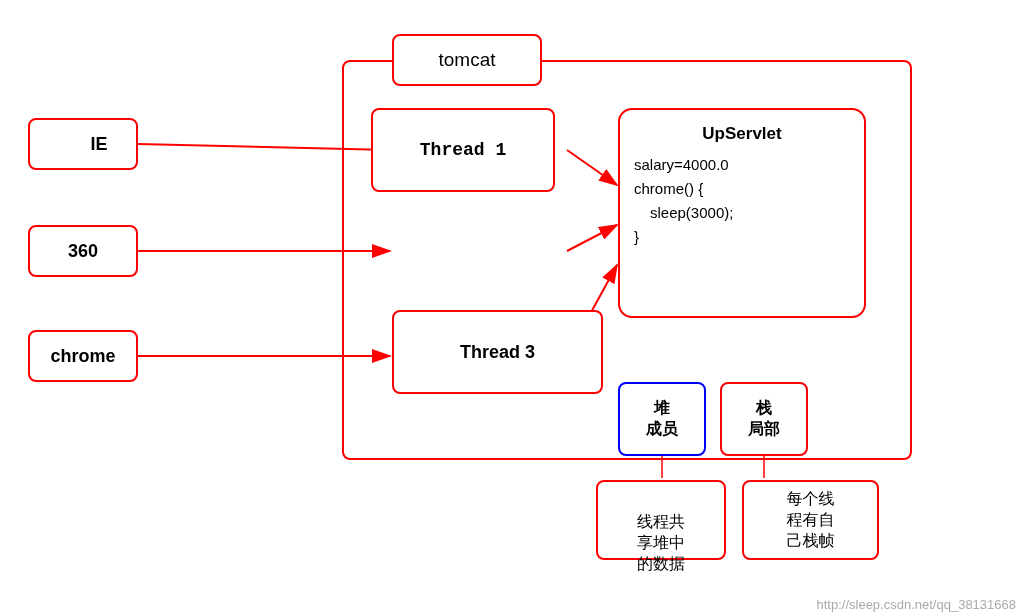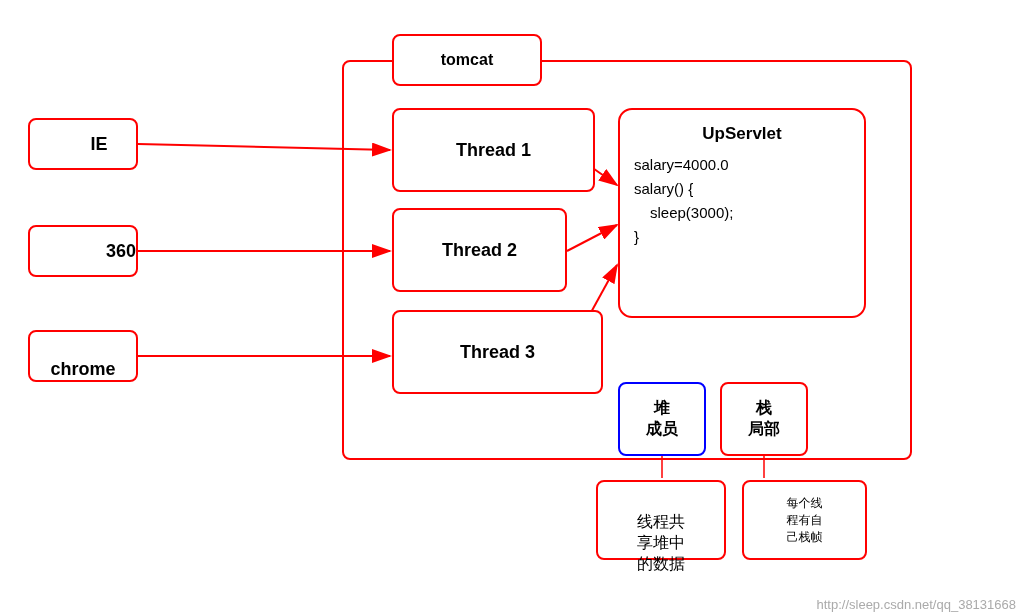--- a/index.html
+++ b/index.html
@@ -31,25 +31,25 @@
       background: #fff;
     }
 
     
     #box-ie {
       left: 28px; top: 118px;
       width: 110px; height: 52px; padding-left: 32px;
     }
     #box-360 {
       left: 28px; top: 225px;
-      width: 110px; height: 52px; justify-content: flex-end;
+      width: 110px; height: 52px;
     }
     #box-chrome {
       left: 28px; top: 330px;
-      width: 110px; height: 52px; align-items: flex-end;
+      width: 110px; height: 52px;
     }
 
     
     #box-tomcat-container {
       left: 342px; top: 60px;
       width: 570px; height: 400px;
       border: 2px solid red;
       border-radius: 8px;
       position: absolute;
       background: transparent;
@@ -59,29 +59,29 @@
     #box-tomcat {
       left: 392px; top: 34px;
       width: 150px; height: 52px;
       border: 2px solid red;
       border-radius: 8px;
       background: #fff;
       display: flex;
       align-items: center;
       justify-content: center;
       position: absolute;
-      font-size: 16px;
-      font-weight: bold;
+      font-size: 19px;
+      font-weight: normal;
       z-index: 10;
     }
 
     
     #box-thread1 {
-      left: 392px; top: 108px;
-      width: 203px; height: 84px;
+      left: 371px; top: 108px;
+      width: 184px; height: 84px; font-family: Liberation Mono, monospace;
     }
     #box-thread2 {
       left: 392px; top: 208px;
       width: 175px; height: 84px;
     }
     #box-thread3 {
       left: 392px; top: 310px;
       width: 211px; height: 84px;
     }
 
@@ -143,29 +143,29 @@
       position: absolute;
       background: #fff;
       display: flex;
       align-items: center;
       justify-content: center;
       font-size: 16px;
       text-align: center;
     }
     #box-caption2 {
       left: 742px; top: 480px;
-      width: 125px; height: 80px;
-      border: 2px solid red;
-      border-radius: 8px;
-      position: absolute;
-      background: #fff;
-      display: flex;
-      align-items: center;
-      justify-content: center;
-      font-size: 12px;
+      width: 137px; height: 80px;
+      border: 2px solid red;
+      border-radius: 8px;
+      position: absolute;
+      background: #fff;
+      display: flex;
+      align-items: center;
+      justify-content: center;
+      font-size: 16px;
       text-align: center;
     }
 
     
     #watermark {
       position: absolute;
       bottom: 4px;
       right: 8px;
       font-size: 13px;
       color: #aaa;
@@ -220,31 +220,28 @@
   <div class="box" id="box-360">
     <span>360</span>
   </div>
   <div class="box" id="box-chrome">
     <span>chrome</span>
   </div>
 
   <div class="box" id="box-thread1">
     <span>Thread 1</span>
   </div>
-  <div class="box" id="box-thread2">
-    <span>Thread 2</span>
-  </div>
   <div class="box" id="box-thread3">
     <span>Thread 3</span>
   </div>
 
   <div id="box-upservlet">
     <div class="title">UpServlet</div>
     <div>salary=4000.0</div>
-    <div>salary() {</div>
+    <div>chrome() {</div>
     <div style="padding-left:16px;">    sleep(3000);</div>
     <div>}</div>
   </div>
 
   <div id="box-heap">
     <span style="white-space:pre-line;">堆
 成员</span>
   </div>
 
   <div id="box-stack">

